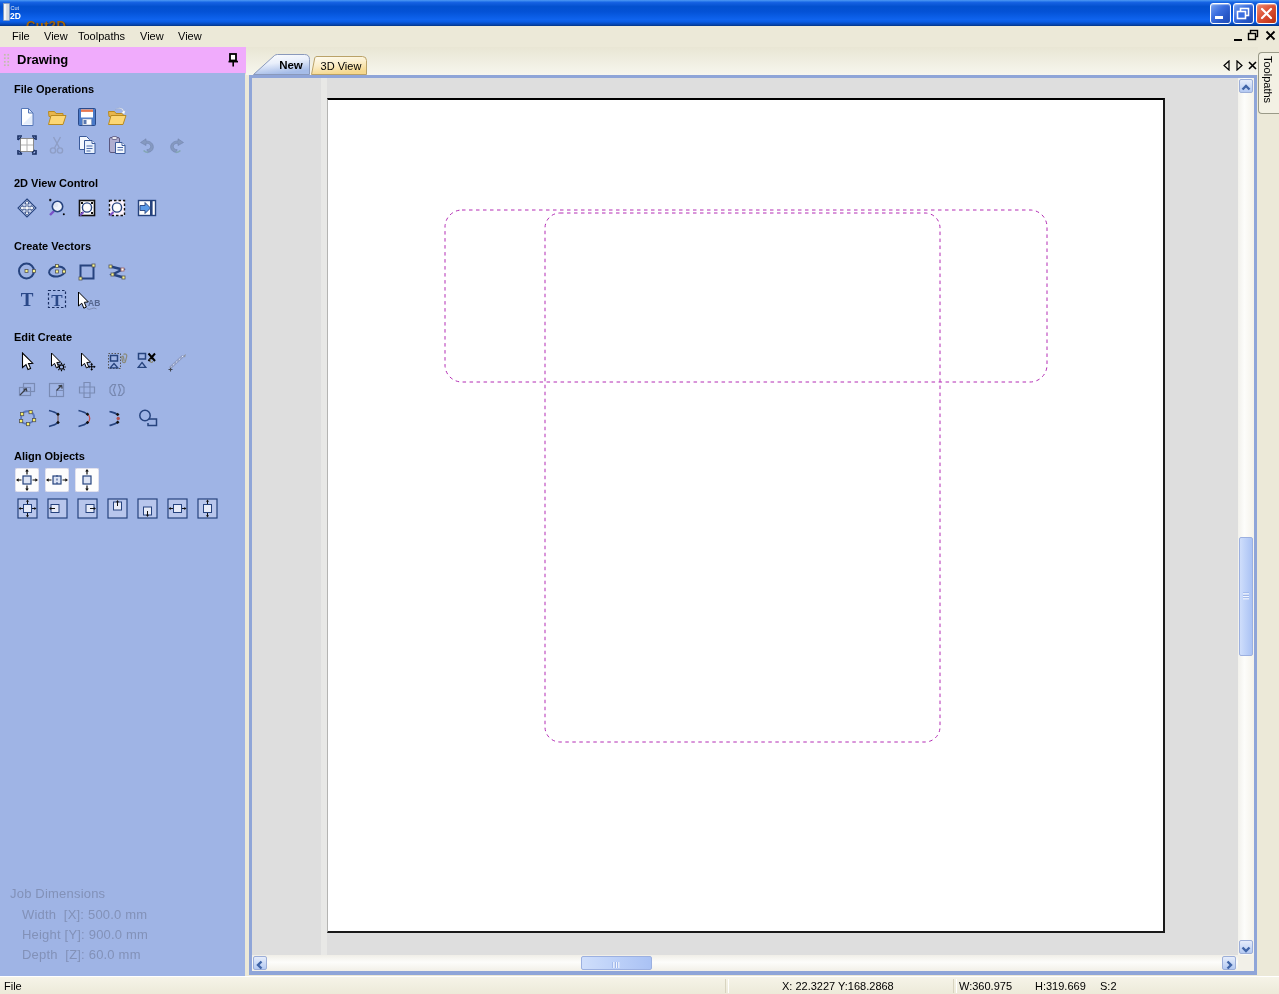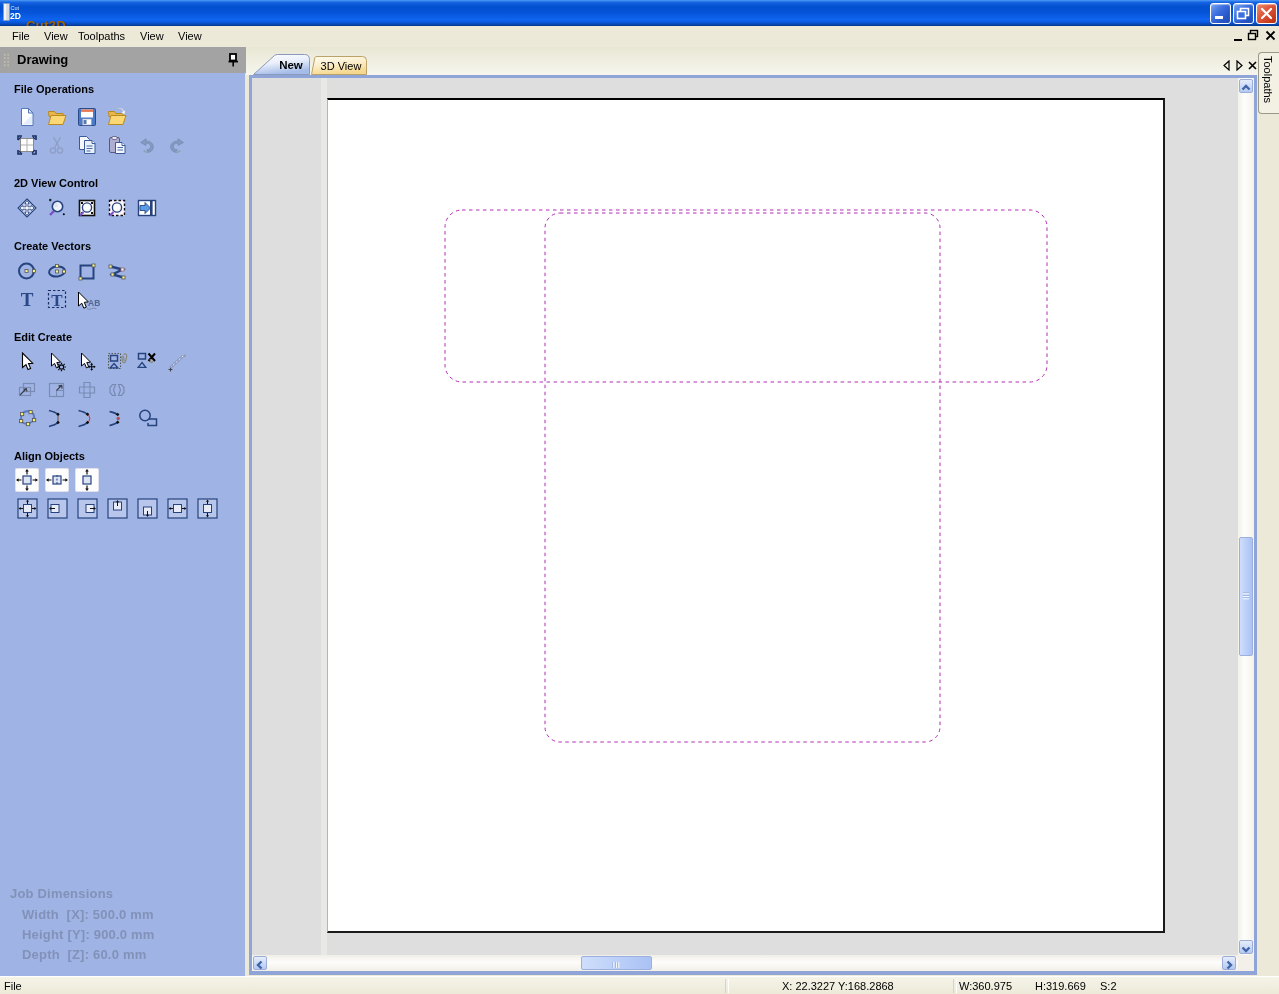--- a/index.html
+++ b/index.html
@@ -12,29 +12,29 @@
 #appicon{left:3px;top:3px;width:18px;height:18px}
 .wbtn{top:3px;width:21px;height:21px;border-radius:3px;border:1px solid #fff;box-sizing:border-box;
 background:linear-gradient(135deg,#7ba5ef 0%,#3c6fe0 40%,#2858c8 70%,#1e4cb8 100%);box-shadow:inset 0 1px 1px rgba(255,255,255,.5)}
 .wbtn.close{background:linear-gradient(135deg,#eb8a71 0%,#dd5437 45%,#c83a1e 80%,#b2300f 100%)}
 .wbtn svg{position:absolute;left:0;top:0}
 
 #menubar{left:0;top:26px;width:1274px;height:21px;background:#ece9d8;font-size:11px;color:#000}
 .mitem{position:absolute;top:4px}
 .mdibtn{position:absolute;top:3px;width:14px;height:14px}
 
-#drawhead{left:0;top:47px;width:246px;height:26px;background:#a3a3a3;border-bottom:1px solid #e0ddcc}
+#drawhead{left:0;top:47px;width:246px;height:26px;background:#f0abfc;border-bottom:1px solid #e0ddcc}
 #drawhead .grip{position:absolute;left:3px;top:6px;width:7px;height:15px;
 background-image:radial-gradient(circle,#c0bdab 0.9px,transparent 1.1px);background-size:3.5px 3.5px}
 #drawtitle{position:absolute;left:17px;top:5px;font-size:13px;font-weight:bold;color:#000}
 
 #panel{left:0;top:73px;width:245px;height:903px;background:#9fb4e5}
 .sechead{position:absolute;font-size:11px;font-weight:bold;color:#000}
 .icon{position:absolute;width:20px;height:20px}
-.jobdim{position:absolute;font-size:13px;font-weight:bold;color:#8291b8;letter-spacing:.2px}
+.jobdim{position:absolute;font-size:13px;font-weight:normal;color:#8291b8;letter-spacing:.2px}
 
 #tabstrip{left:246px;top:47px;width:1012px;height:28px;background:linear-gradient(to bottom,#e9e6d4,#f7f6ee)}
 .navbtn{position:absolute;top:57px}
 
 #viewframe{left:249px;top:75px;width:1008px;height:900px;background:#8fa5d8;box-sizing:border-box}
 #canvas{left:252px;top:78px;width:986px;height:877px;background:#dedede}
 #page{left:327px;top:98px;width:838px;height:835px;background:#fff;border-top:2px solid #000;border-right:2px solid #1a1a1a;border-bottom:2px solid #1a1a1a;border-left:1px solid #b4b4b2;box-sizing:border-box}
 
 #vscroll{left:1238px;top:78px;width:16px;height:877px;background:linear-gradient(to right,#f2f1ec,#fdfdfb 40%,#f4f2ea)}
 #hscroll{left:252px;top:955px;width:986px;height:16px;background:linear-gradient(to bottom,#f0eee7,#fdfdfb 45%,#f2f0e8)}

